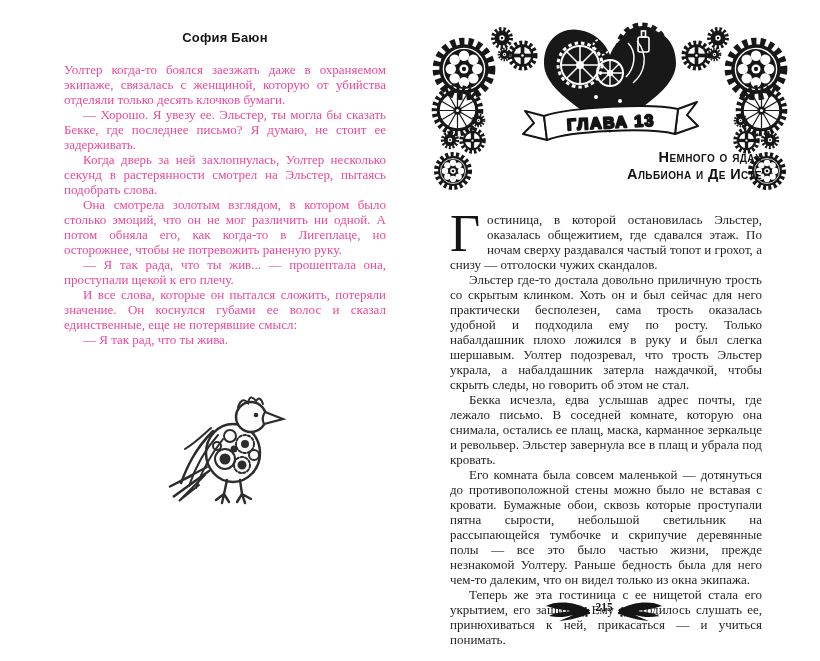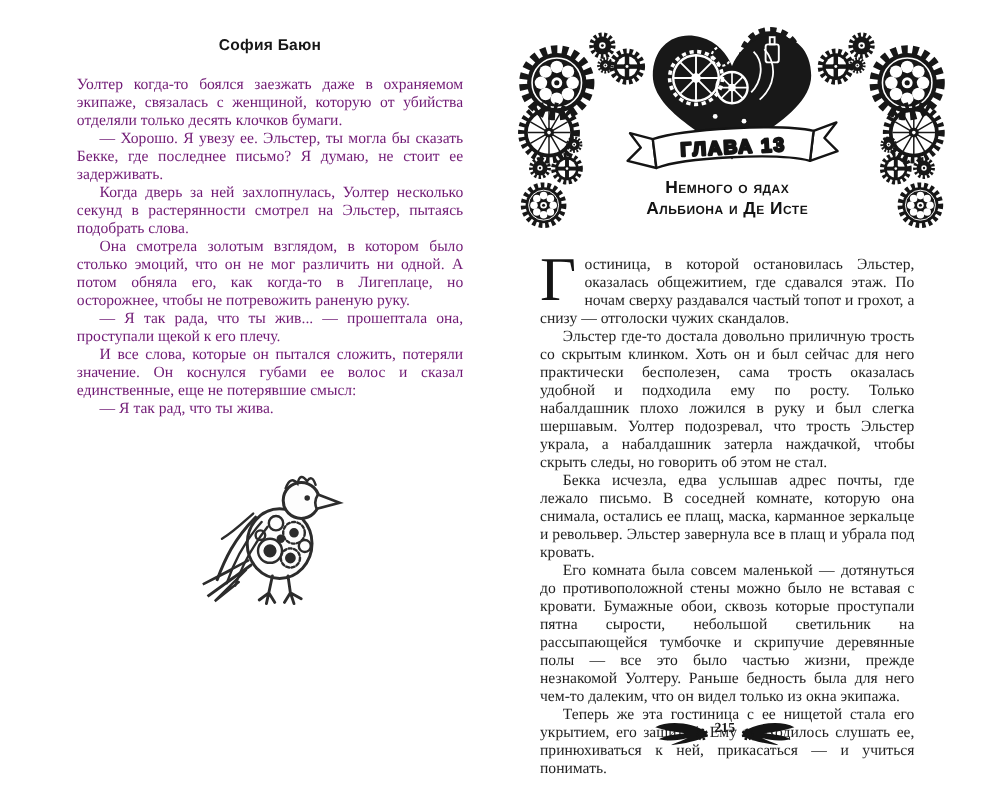--- a/index.html
+++ b/index.html
@@ -8,29 +8,29 @@
     font-family:"Liberation Serif", serif;color:#1d1d1d;
   }
   .spread{position:absolute;inset:0;}
   
   .page-left{position:absolute;left:64px;top:30px;width:322px;}
   .running-header{
     text-align:center;font-family:"Liberation Sans",sans-serif;font-weight:700;
     font-size:13px;letter-spacing:.2px;color:#161616;
   }
   .body-text{
-    margin-top:17px;font-size:13px;line-height:15px;text-align:justify;color:#701a75;
+    margin-top:17px;font-size:13px;line-height:15px;text-align:justify;color:#ec4899;
   }
   .body-text p{margin:0;text-indent:19px;}
   .body-text p.noindent{text-indent:0;}
   .raven-wrap{position:absolute;left:165px;top:391px;width:130px;height:118px;}
   
   .deco-wrap{position:absolute;left:428px;top:22px;width:364px;height:178px;color:#171717;}
   .chapter-title{
-    position:absolute;left:450px;top:149px;width:312px;text-align:center;
+    position:absolute;left:450px;top:149px;width:312px;text-align:right;
     font-family:"Liberation Sans",sans-serif;font-weight:700;font-size:14.5px;
     line-height:17px;font-variant-caps:small-caps;letter-spacing:.4px;color:#131313;
   }
   
   .page-right-body{
     position:absolute;left:450px;top:212px;width:312px;
     font-size:13px;line-height:15px;text-align:justify;color:#1f1f1f;
   }
   .page-right-body p{margin:0;text-indent:19px;}
   .page-right-body p.opening{text-indent:0;}

